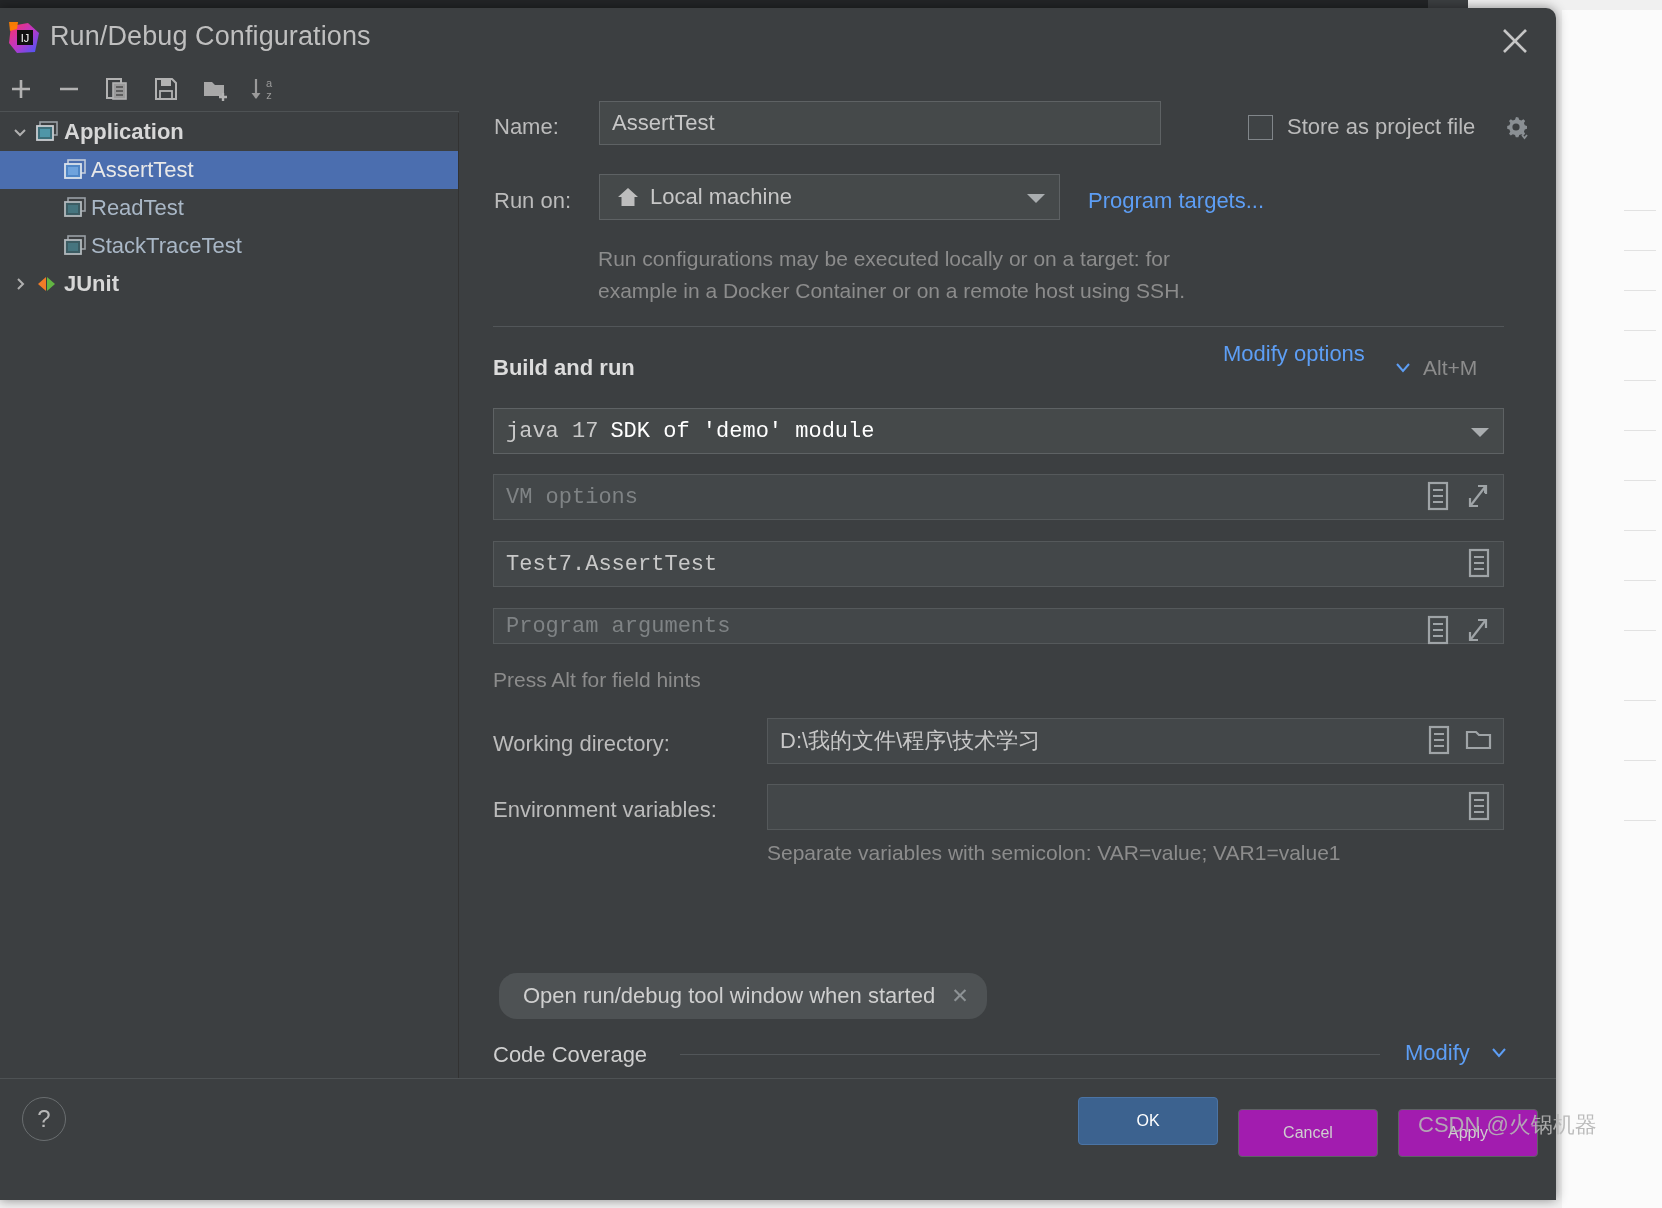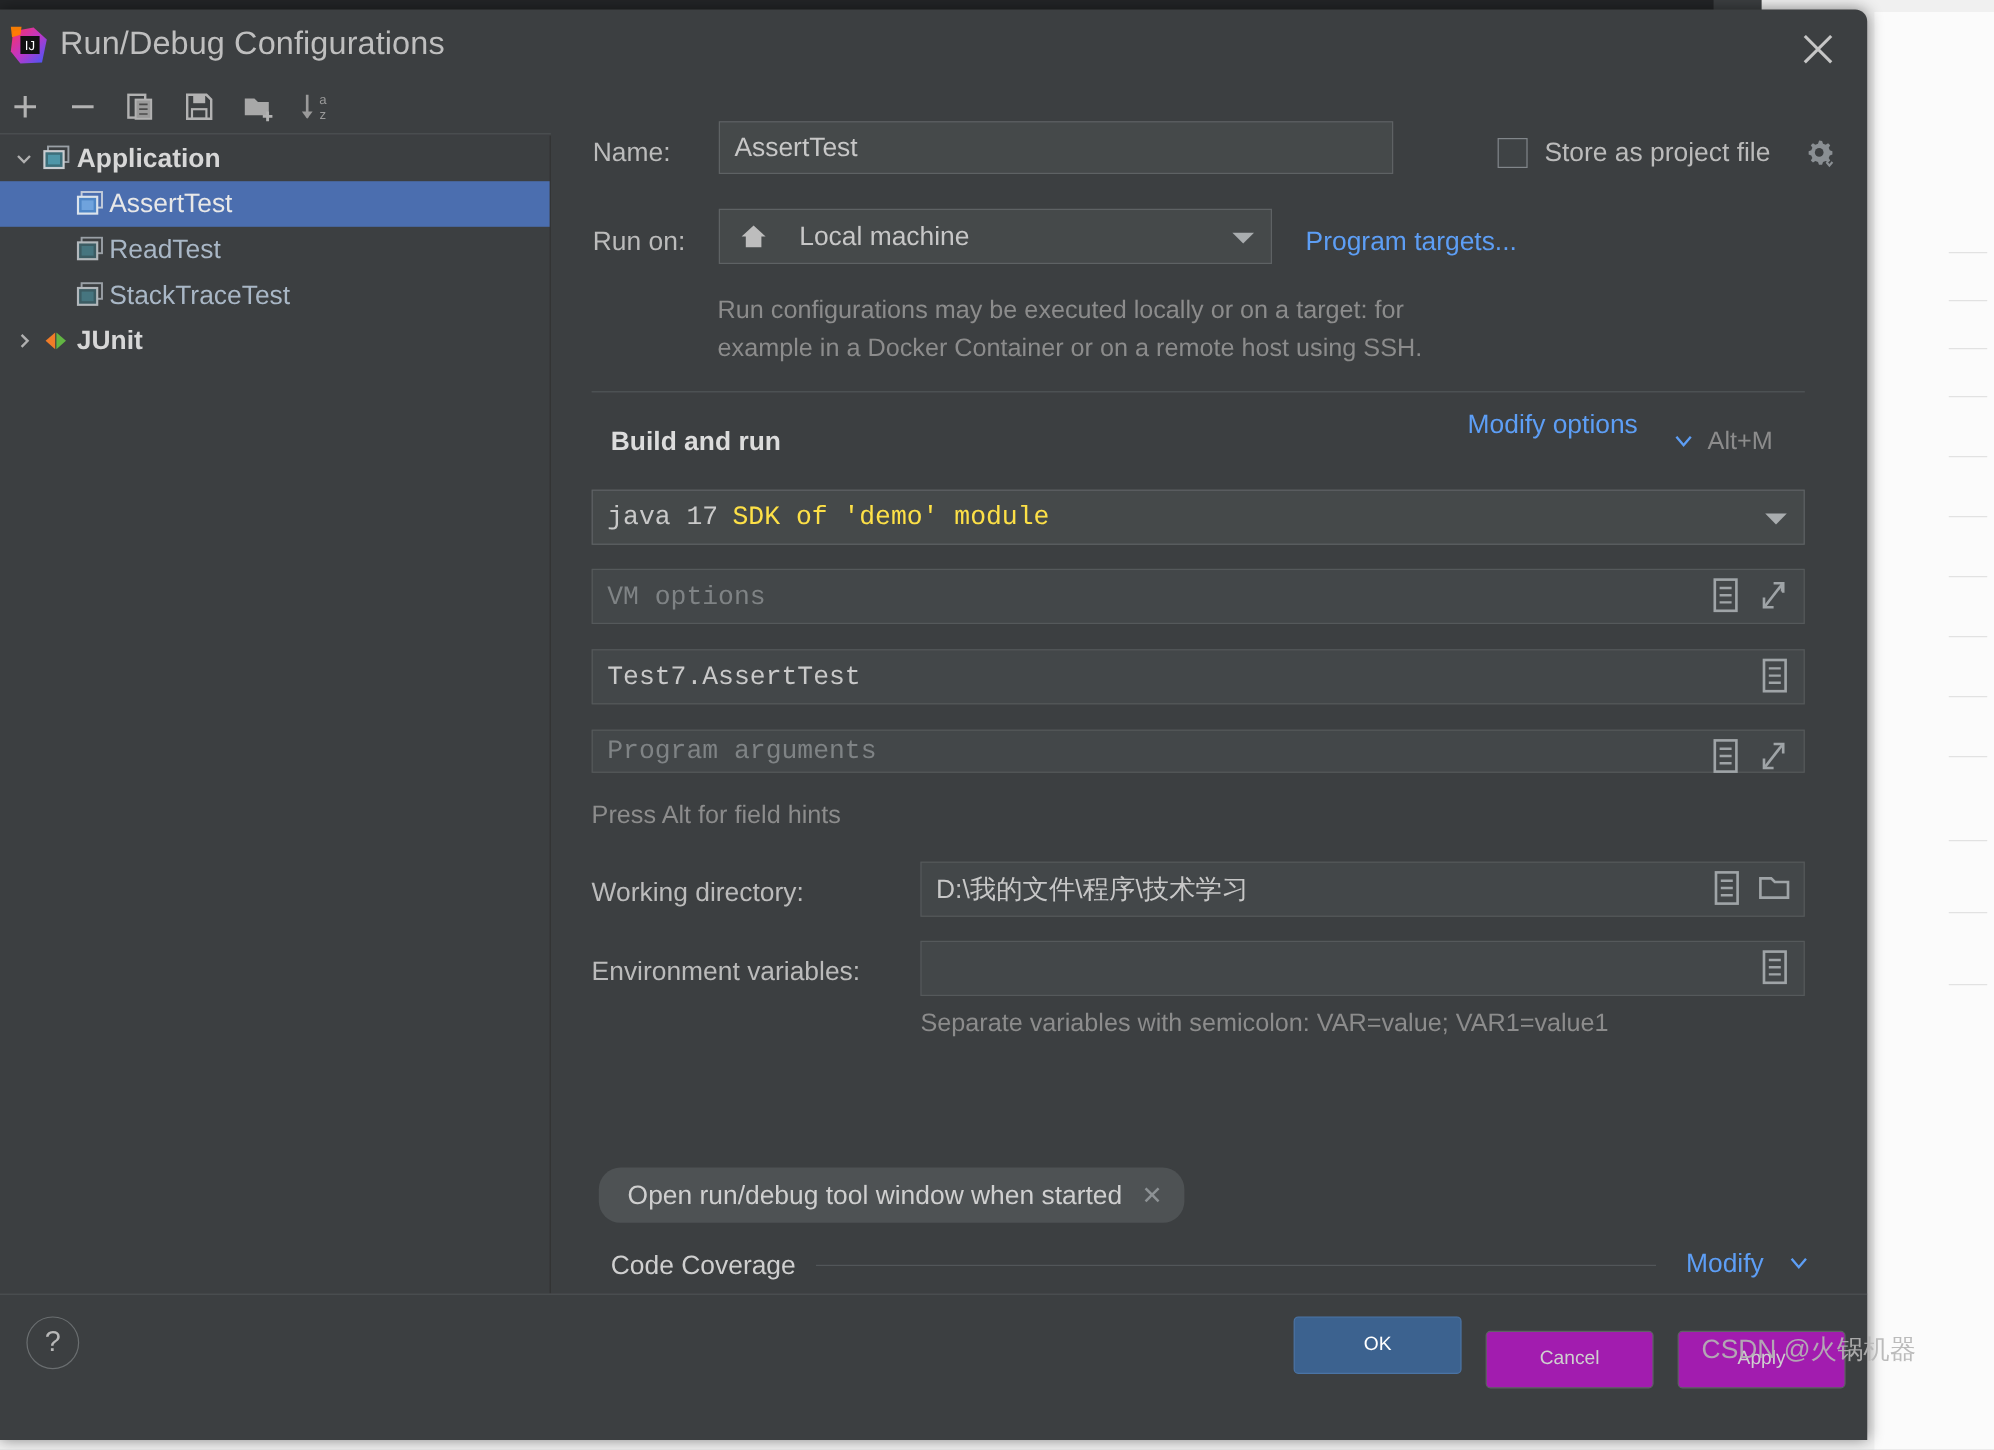--- a/index.html
+++ b/index.html
@@ -119,21 +119,21 @@
   .placeholder { color: #7f8385; }
 
   .combo-arrow {
     position: absolute; right: 14px; top: 50%; margin-top: -3px;
     width: 0; height: 0; border-left: 9px solid transparent;
     border-right: 9px solid transparent; border-top: 9px solid #a9adaf;
   }
 
   .link { color: #5d9ef5; font-size: 22px; cursor: pointer; white-space: nowrap; }
 
-  .section-title { font-size: 22px; color: #dcdcdc; font-weight: bold; margin-left: 16px; }
+  .section-title { font-size: 22px; color: #dcdcdc; font-weight: bold; }
   .hr { position:absolute; height:1px; background:#525659; }
 
   .fld-icon { position: absolute; cursor: pointer; width: 26px; height: 30px; }
 
   .tag-chip {
     position: absolute;
     background: #4e5254; border-radius: 18px;
     height: 46px; display: flex; align-items: center;
     padding: 0 18px 0 24px; cursor: pointer; margin-top: 40px;
   }
@@ -345,21 +345,21 @@
       </span>
       <span class="row" style="left:1043px; top:46px;">
         <svg width="26" height="26" viewBox="0 0 26 26">
           <path d="M13 3 l2.4 .5 .8 2.2 2.2 .9 2-1.3 1.8 1.8 -1.3 2 .9 2.2 2.2 .8 0 2.6 -2.2 .8 -.9 2.2 1.3 2 -1.8 1.8 -2-1.3 -2.2 .9 -.8 2.2 -2.6 0 -.8-2.2 -2.2-.9 -2 1.3 -1.8-1.8 1.3-2 -.9-2.2 -2.2-.8 0-2.6 2.2-.8 .9-2.2 -1.3-2 1.8-1.8 2 1.3 2.2-.9 .8-2.2 z" fill="#8a8f93"></path>
           <circle cx="13" cy="13" r="3.6" fill="#3c3f41"></circle>
           <polyline points="19,21 21.5,24 24,21" fill="none" stroke="#8a8f93" stroke-width="1.8"></polyline>
         </svg>
       </span>
 
       <span class="lbl row" style="left:34px; top:120px;">Run on:</span>
-      <div class="field" style="left:139px; top:106px; width:461px; height:46px; padding-left:0;gap:16px;">
+      <div class="field" style="left:139px; top:106px; width:461px; height:46px; padding-left:0;">
         <span style="margin:0 10px 0 16px; display:flex; align-items:center;">
           <svg width="24" height="24" viewBox="0 0 24 24">
             <path d="M12 3 L22 12 H18.5 V21 H5.5 V12 H2 Z" fill="#bdbdbd"></path>
           </svg>
         </span>
         <span class="val">Local machine</span>
         <span class="combo-arrow"></span>
       </div>
       <span class="link row" style="left:628px; top:120px;">Program targets...</span>
 
@@ -372,21 +372,21 @@
       <span class="link row" style="left:763px; top:273px;">Modify options</span>
       <span class="row" style="left:934px; top:292px;">
         <svg width="18" height="14" viewBox="0 0 18 14">
           <polyline points="3,4 9,11 15,4" fill="none" stroke="#5d9ef5" stroke-width="2"></polyline>
         </svg>
       </span>
       <span class="lbl-dim row" style="left:963px; top:288px;">Alt+M</span>
 
       <div class="field" style="left:33px; top:340px; width:1011px; height:46px;">
         <span class="mono" style="font-size:22px;color:#c9c9c9;">java 17</span>
-        <span class="mono" style="font-size:22px;color:#fde047;margin-left:12px;">SDK of 'demo' module</span>
+        <span class="mono" style="font-size:22px;color:#ffffff;margin-left:12px;">SDK of 'demo' module</span>
         <span class="combo-arrow"></span>
       </div>
 
       <div class="field flat" style="left:33px; top:406px; width:1011px; height:46px;">
         <span class="mono placeholder" style="font-size:22px;">VM options</span>
       </div>
       <span class="fld-icon" style="left:965px; top:412px;">
         <svg width="26" height="32" viewBox="0 0 26 32">
           <rect x="4" y="3" width="18" height="26" fill="none" stroke="#9fa4a7" stroke-width="2.2"></rect>
           <line x1="8" y1="10" x2="18" y2="10" stroke="#9fa4a7" stroke-width="2"></line>

